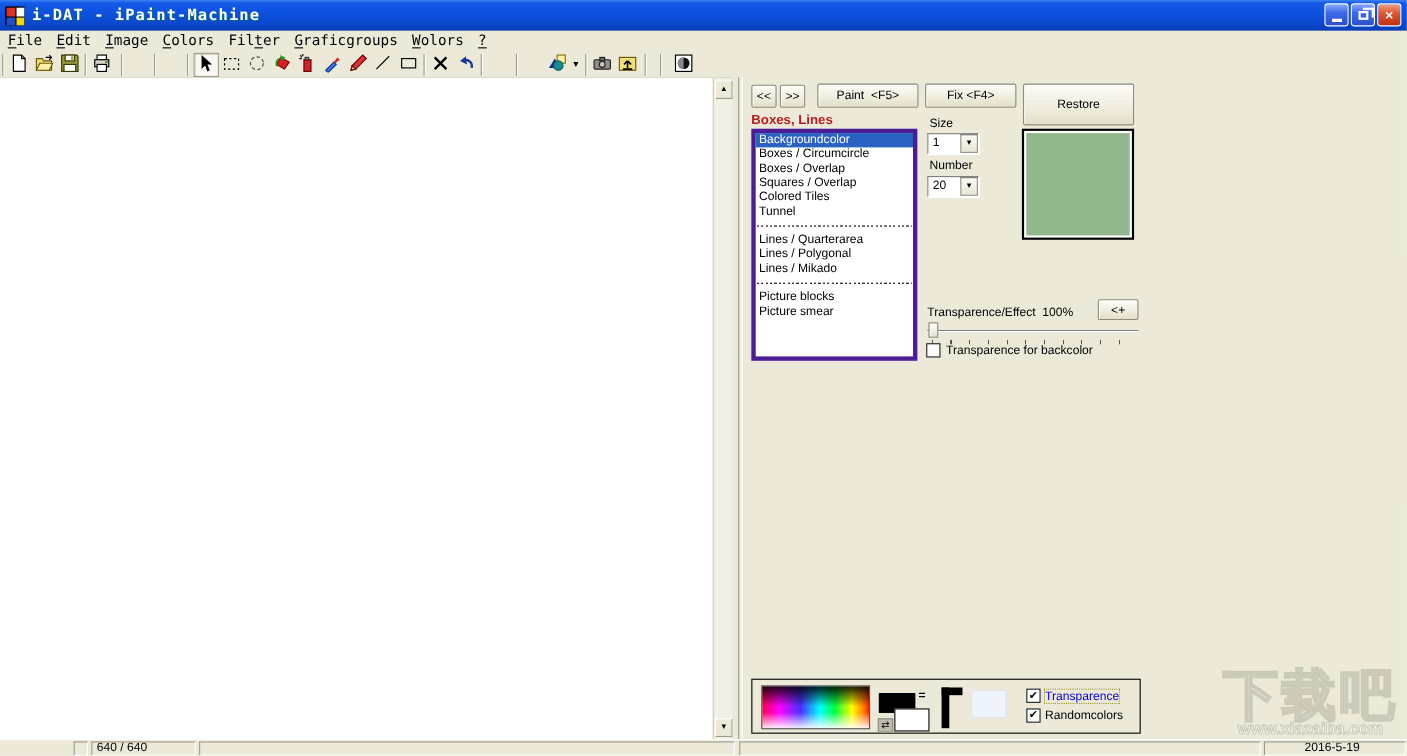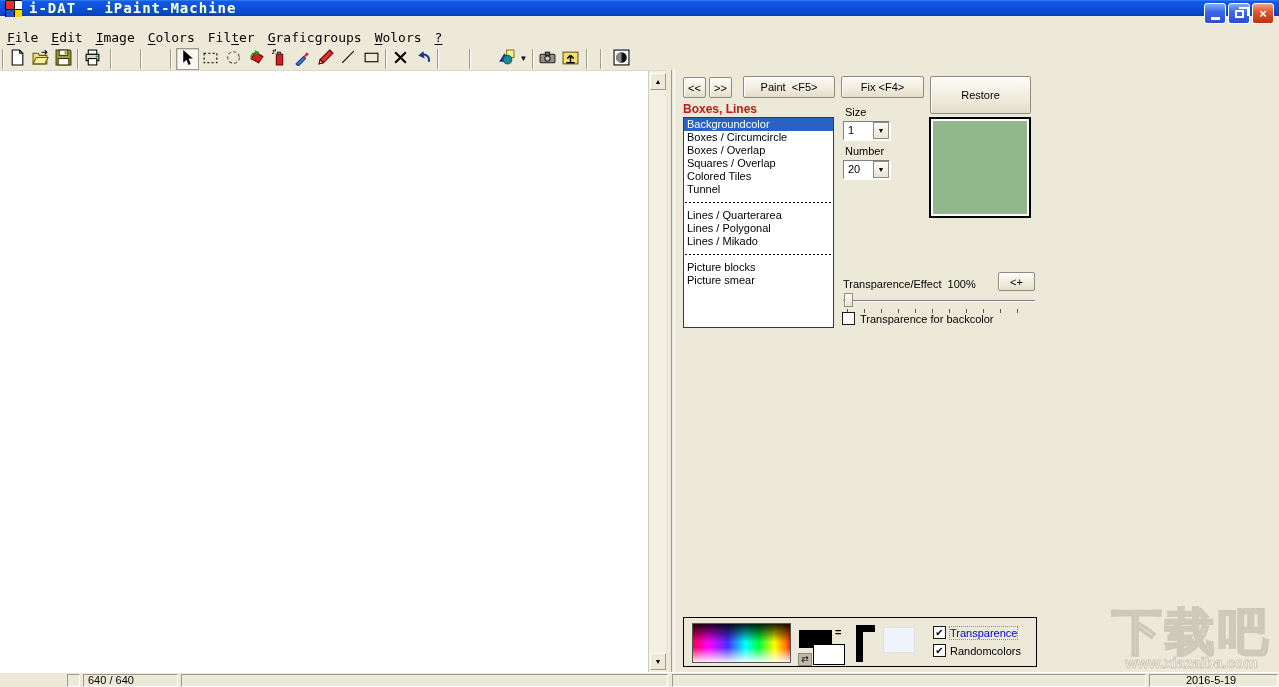--- a/index.html
+++ b/index.html
@@ -2,21 +2,21 @@
 <html><head>
 <meta charset="utf-8">
 <style>
   * { margin:0; padding:0; box-sizing:border-box; }
   html,body { width:1279px; height:687px; overflow:hidden; }
   body { font-family:"Liberation Sans", sans-serif; font-size:11px; color:#000; }
   .abs { position:absolute; }
   #win { position:relative; width:1279px; height:687px; background:#ECE9D8; }
 
   
-  #titlebar { position:absolute; left:0; top:0; width:1279px; height:16px;
+  #titlebar { position:absolute; left:0; top:0; width:1279px; height:28px;
     background:linear-gradient(180deg,#3C82F0 0%,#1259E8 10%,#0D50DE 45%,#0A46C8 85%,#0A3CB0 100%);
     display:flex; align-items:center; }
   .app-icon { width:17px; height:17px; margin-left:5px; background:#000;
     display:grid; grid-template-columns:8px 7px; grid-template-rows:8px 7px; gap:1px; border:1px solid #000; }
   .app-icon i { display:block; }
   .title-text { color:#fff; font-family:"DejaVu Sans Mono", monospace; font-weight:bold;
     font-size:14px; margin-left:7px; letter-spacing:1px; text-shadow:1px 1px 1px #0838; }
   .win-controls { position:absolute; right:5px; top:3px; display:flex; gap:2px; }
   .wbtn { width:22px; height:21px; border:1px solid #fff; border-radius:3px; color:#fff;
     display:flex; align-items:center; justify-content:center; font-weight:bold; }
@@ -55,21 +55,21 @@
 
   
   #panel { position:absolute; left:666px; top:70px; width:613px; height:602px; background:#ECE9D8; }
   #panel:before { content:""; position:absolute; left:5px; top:0; bottom:0; width:2px;
     border-left:1px solid #9E9B8A; border-right:1px solid #fff; }
   .btn { background:linear-gradient(#FDFCF7,#EFECDC 60%,#E2DEC9); border:1px solid #8E8C7E;
     border-radius:2px; box-shadow:inset 1px 1px 0 #fff;
     display:flex; align-items:center; justify-content:center; font-size:11px; }
   .grp-title { font-weight:bold; font-size:12px; color:#b91c1c; }
 
-  .listbox { background:#fff; border:1px solid #4c1d95; overflow:hidden; }
+  .listbox { background:#fff; border:4px solid #4c1d95; overflow:hidden; }
   .li { height:13px; line-height:13px; padding-left:3px; white-space:nowrap; }
   .li.selected { background:#2A62C4; color:#fff; }
   .li.sep { display:flex; align-items:center; padding:0 1px; }
   .li.sep i { display:block; width:100%; height:1px;
     background:repeating-linear-gradient(to right,#000 0 2px,transparent 2px 4px); }
 
   .combo { background:#fff; border:1px solid #808080; border-bottom-color:#fff; border-right-color:#fff;
     box-shadow:inset 1px 1px 0 #404040, 1px 1px 0 #fff; display:flex; }
   .combo .val { flex:1; padding:2px 0 0 4px; background:#fff; }
   .combo .cbtn { width:16px; background:linear-gradient(#FDFCF7,#E8E4D3); border:1px solid #8E8C7E;

